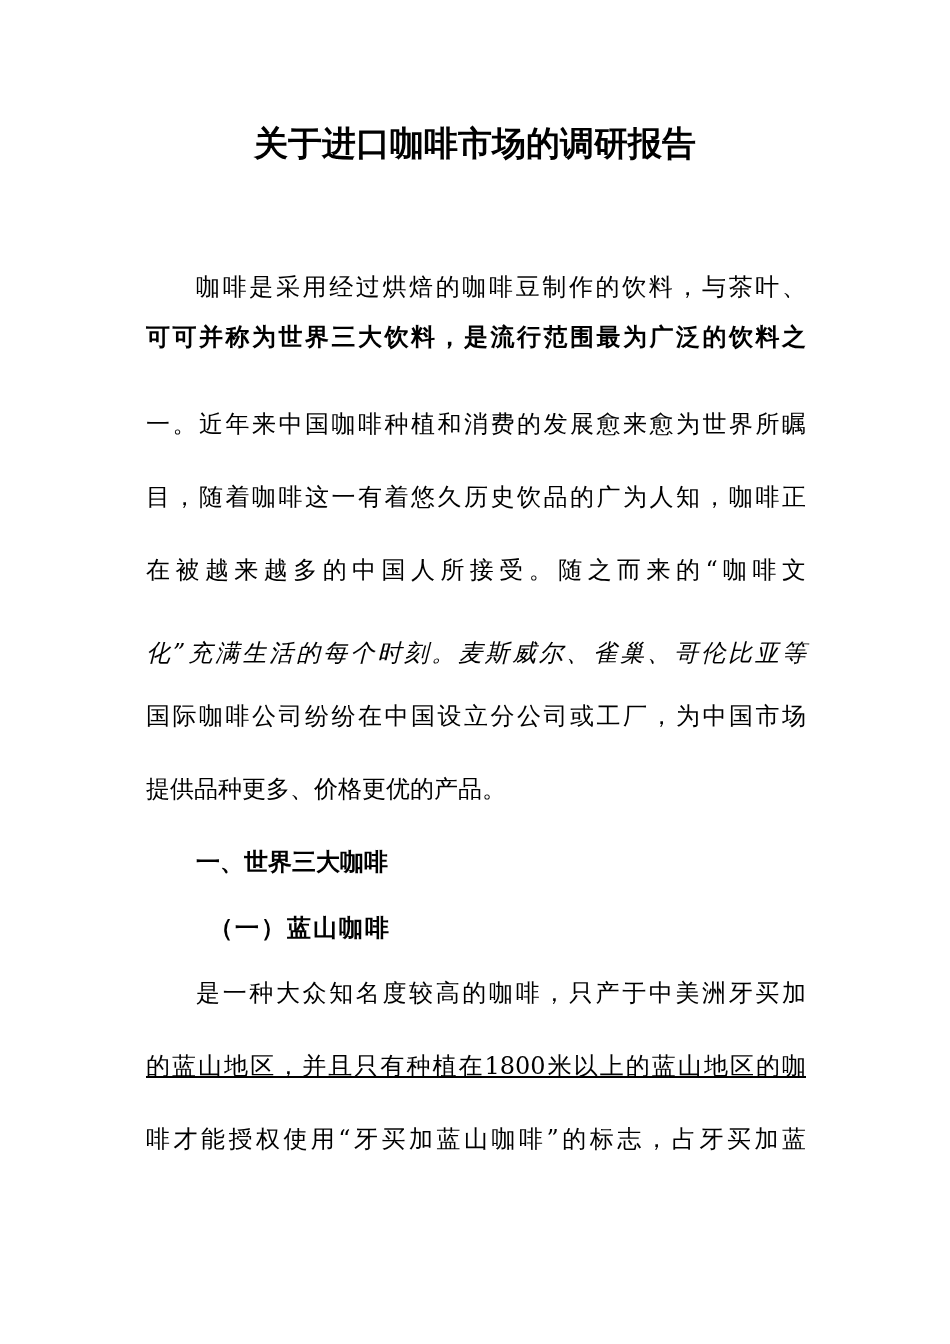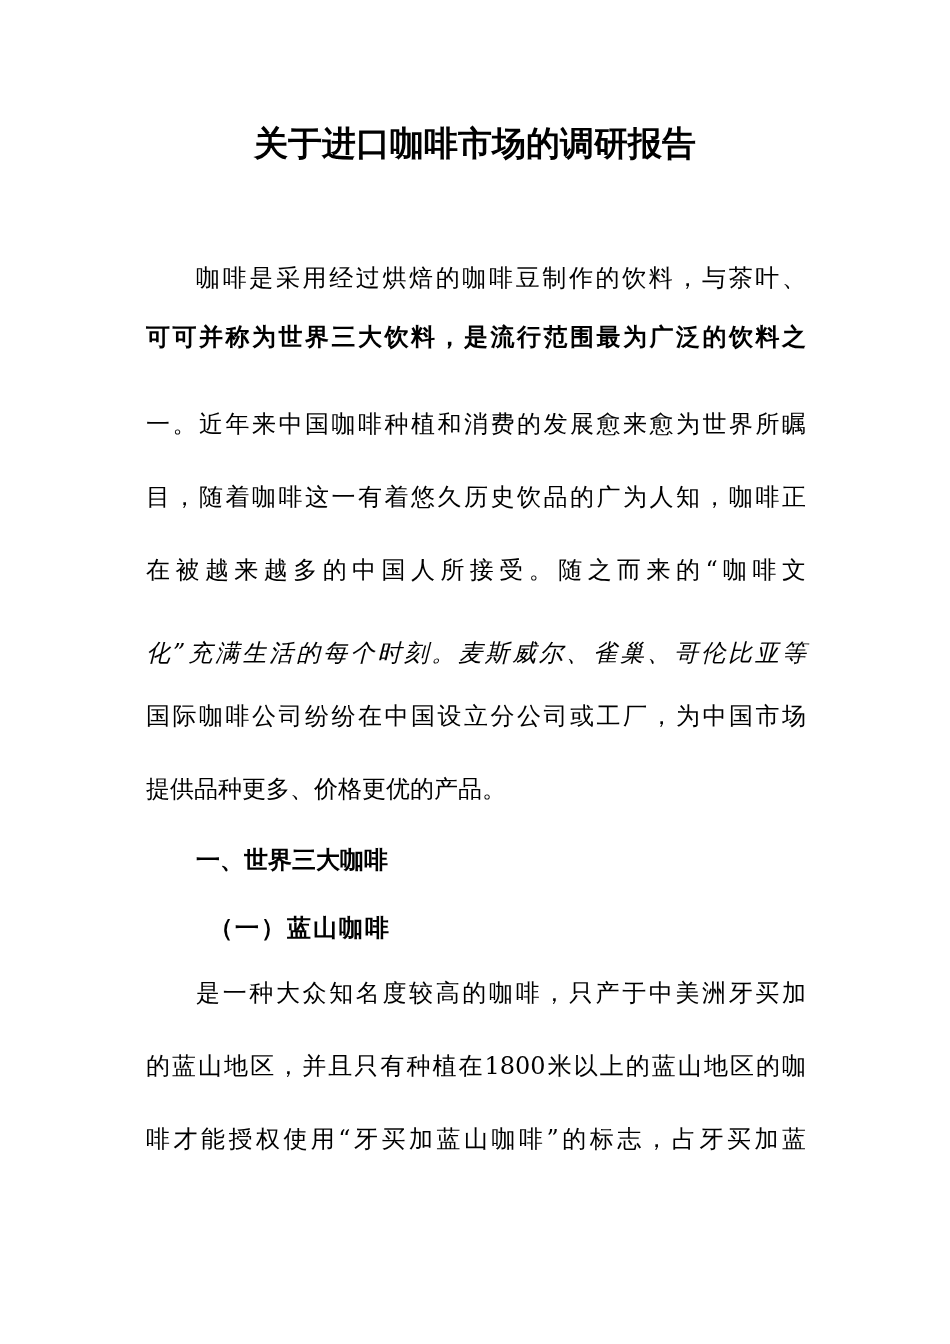--- a/index.html
+++ b/index.html
@@ -76,33 +76,33 @@
     }
   </style>
 </head>
 <body>
 
 <div class="page">
 
   <h1 class="title">关于进口咖啡市场的调研报告</h1>
 
   <div>
-    <p class="line indent" style="top:258px;">咖啡是采用经过烘焙的咖啡豆制作的饮料，与茶叶、</p>
+    <p class="line indent" style="top:267px;">咖啡是采用经过烘焙的咖啡豆制作的饮料，与茶叶、</p>
     <p class="line" style="top:317px;font-weight:bold;">可可并称为世界三大饮料，是流行范围最为广泛的饮料之</p>
     <p class="line" style="top:404px;">一。近年来中国咖啡种植和消费的发展愈来愈为世界所瞩</p>
     <p class="line" style="top:477px;">目，随着咖啡这一有着悠久历史饮品的广为人知，咖啡正</p>
     <p class="line" style="top:550px;">在被越来越多的中国人所接受。随之而来的“咖啡文</p>
     <p class="line" style="top:633px;font-style:italic;">化”充满生活的每个时刻。麦斯威尔、雀巢、哥伦比亚等</p>
     <p class="line" style="top:696px;">国际咖啡公司纷纷在中国设立分公司或工厂，为中国市场</p>
     <p class="line last" style="top:769px;">提供品种更多、价格更优的产品。</p>
   </div>
 
-  <h2 class="heading1" style="top:842px;font-family:Liberation Mono, monospace;">一、世界三大咖啡</h2>
+  <h2 class="heading1" style="top:842px;">一、世界三大咖啡</h2>
 
   <h3 class="heading2" style="top:908px;margin-left:19px;">（一）蓝山咖啡</h3>
 
   <div>
     <p class="line indent" style="top:973px;">是一种大众知名度较高的咖啡，只产于中美洲牙买加</p>
-    <p class="line" style="top:1046px;">的蓝山地区，并且只有种植在1800米以上的蓝山地区的咖</p>
+    <p class="line" style="top:1046px;text-decoration:underline;">的蓝山地区，并且只有种植在1800米以上的蓝山地区的咖</p>
     <p class="line" style="top:1119px;">啡才能授权使用“牙买加蓝山咖啡”的标志，占牙买加蓝</p>
   </div>
 
 </div>
 
 </body></html>

